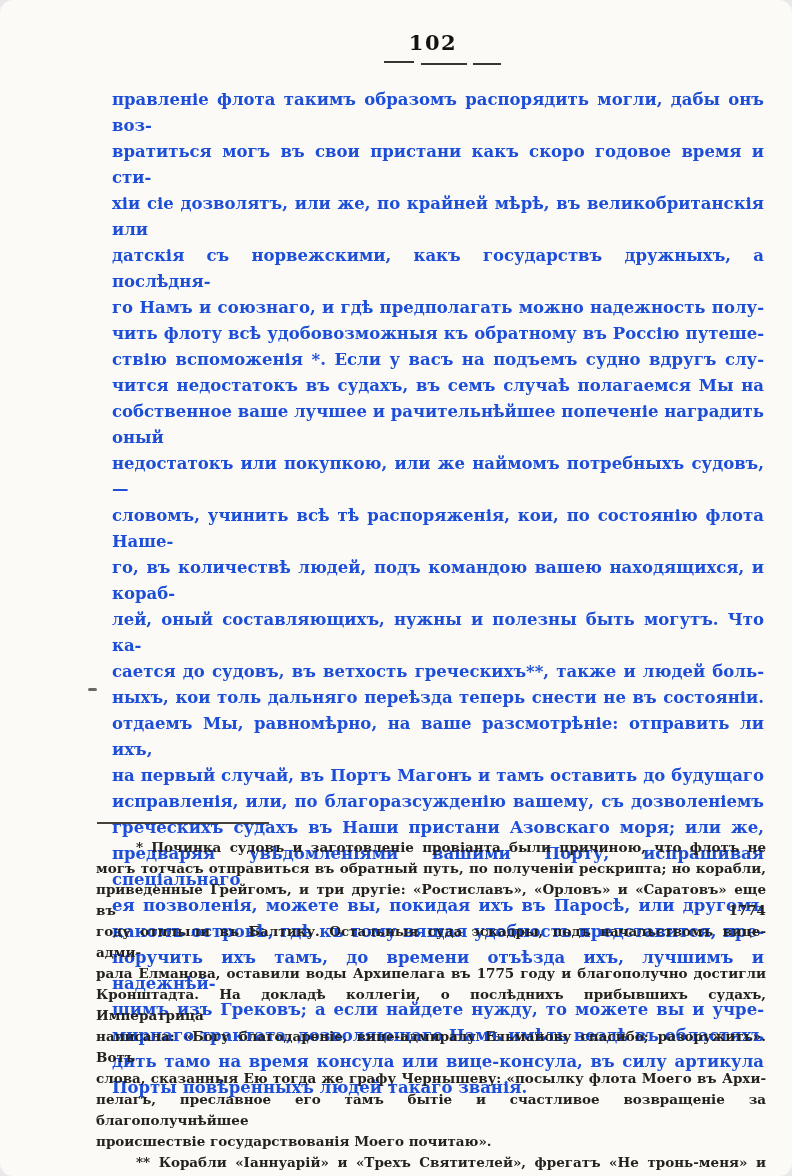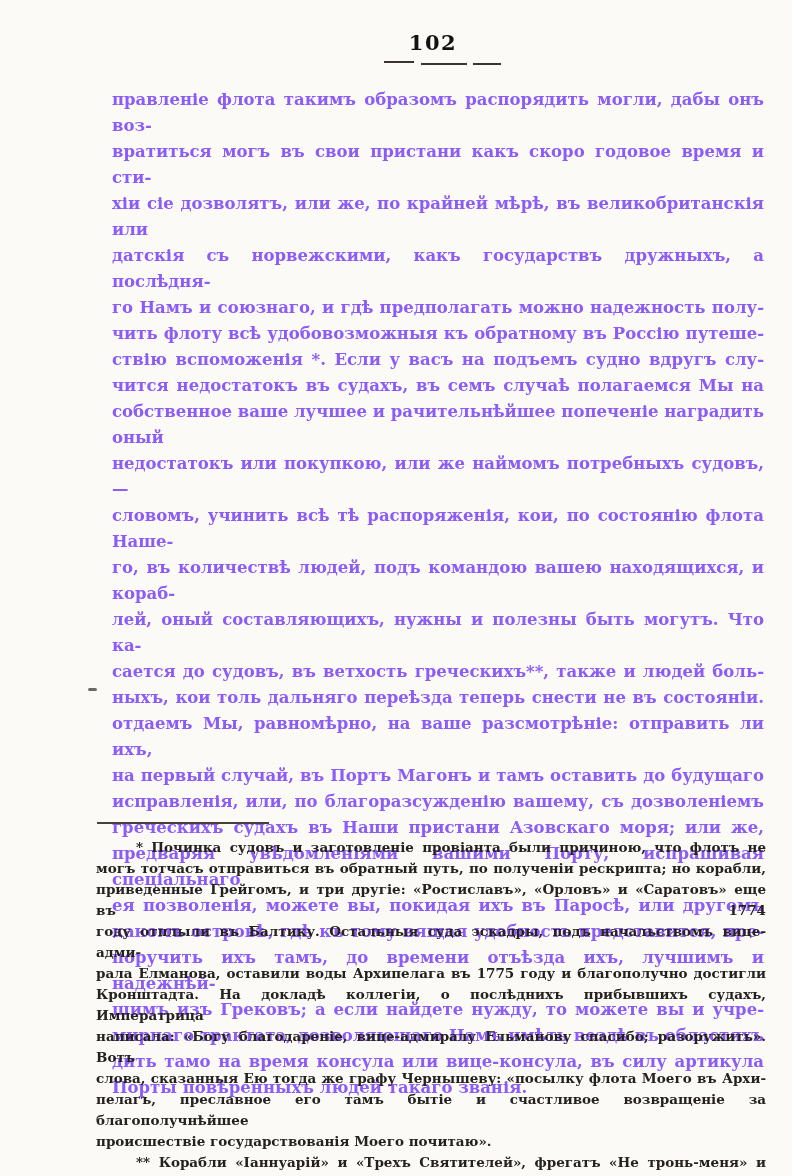--- a/index.html
+++ b/index.html
@@ -8,20 +8,21 @@
     font-family: "DejaVu Serif", "Liberation Serif", serif;
   }
   .page {
     position: relative;
     width: 792px;
     height: 1176px;
     margin: 0 auto;
     background: #fbfaf7;
     color: #1e1c1a;
     overflow: hidden;
+    border-radius: 13px;
   }
   
   .page-number {
     position: absolute;
     top: 30px;
     left: 403px;
     width: 60px;
     text-align: center;
     font-size: 21px;
     font-weight: bold;
@@ -34,21 +35,21 @@
   .hrule.r3 { top: 63px; left: 473px; width: 28px; height: 2px; }
   
   .body-text {
     position: absolute;
     top: 87px;
     left: 112px;
     width: 652px;
     font-size: 16.5px;
     font-weight: bold;
     line-height: 26px;
-    color: #8b5cf6;
+    color: #1d4ed8;
   }
   .tline { white-space: normal; text-align: left; }
   .tline.j { text-align: justify; text-align-last: justify; }
   
   .fn-separator {
     position: absolute;
     top: 822px;
     left: 97px;
     width: 172px;
     height: 2px;

